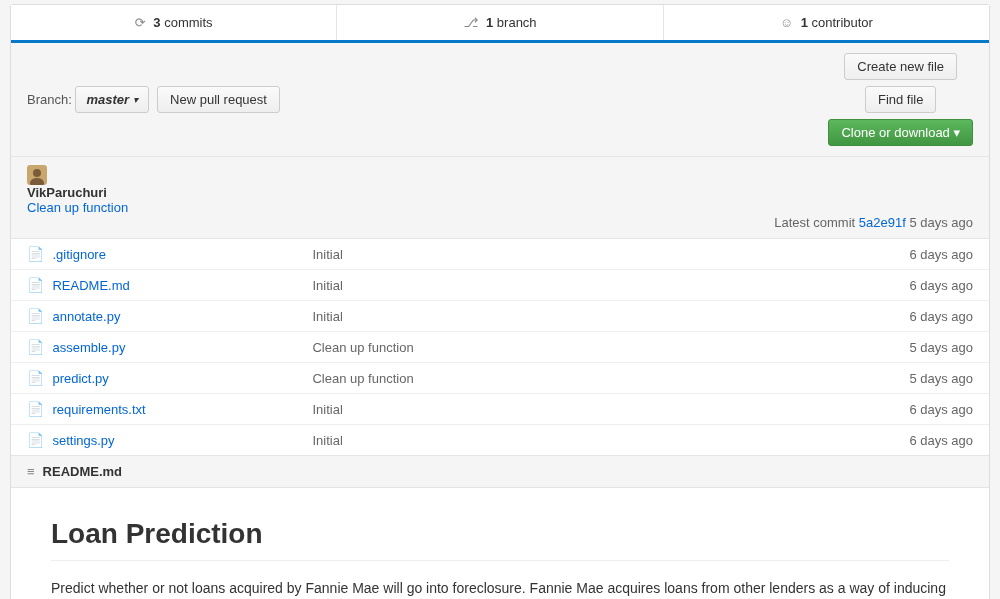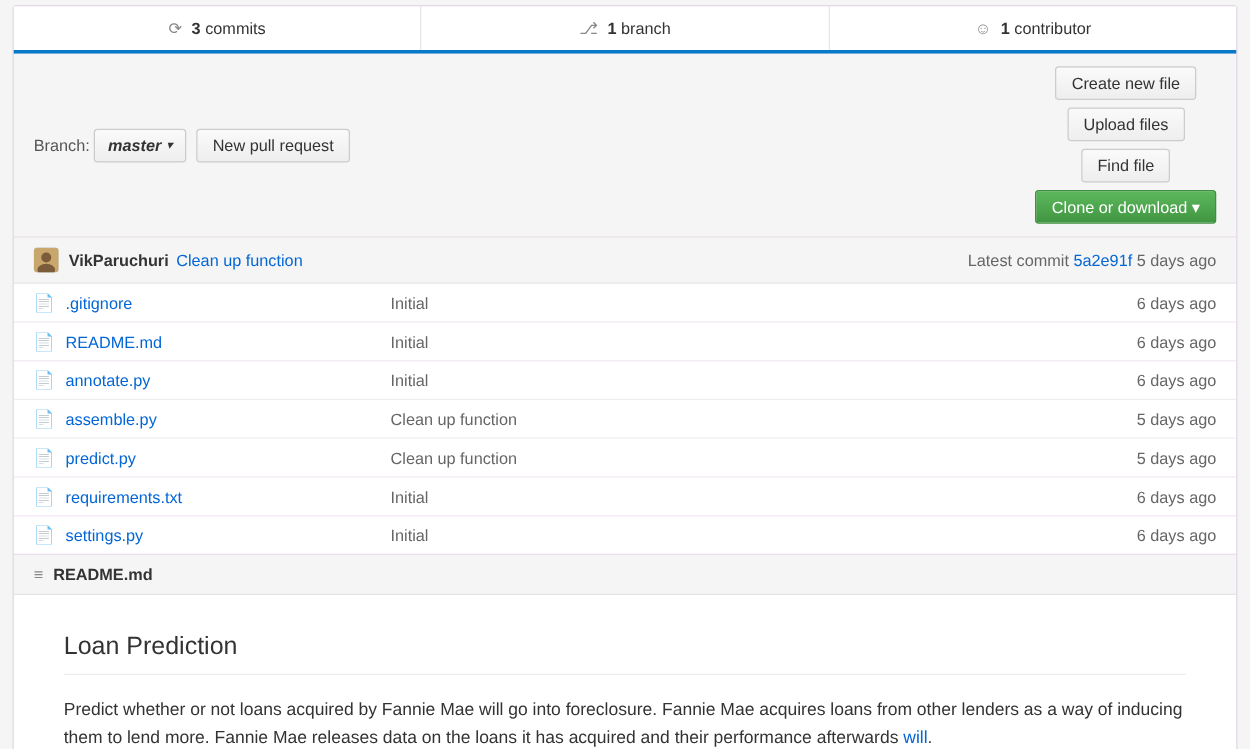--- a/index.html
+++ b/index.html
@@ -17,41 +17,41 @@
     .toolbar { display: flex; align-items: center; padding: 10px 16px; border-bottom: 1px solid #e5e5e5; background: #f5f5f5; gap: 8px; }
     .branch-selector { display: flex; align-items: center; gap: 0; }
     .branch-label { font-size: 13px; color: #555; text-align: center; }
     .branch-btn { border: 1px solid #ccc; background: linear-gradient(#fafafa, #eee); padding: 5px 10px; border-radius: 3px; font-size: 13px; cursor: pointer; color: #333; display: flex; align-items: center; gap: 4px; font-style: italic; }
     .btn { border: 1px solid #ccc; background: linear-gradient(#fafafa, #eee); padding: 5px 12px; border-radius: 3px; font-size: 13px; cursor: pointer; color: #333; white-space: nowrap; }
     .btn-green { background: linear-gradient(#5cb85c, #419641); color: #fff; border-color: #3e8f3e; }
     .toolbar-right { margin-left: auto; display: flex; gap: 6px; align-items: center; flex-direction: column; }
     .chevron { font-size: 10px; }
 
     
-    .commit-bar { display: flex; align-items: center; padding: 8px 16px; background: #f5f5f5; border-bottom: 1px solid #e5e5e5; }
+    .commit-bar { display: flex; padding: 8px 16px; background: #f5f5f5; border-bottom: 1px solid #e5e5e5; flex-direction: column; }
     .avatar { width: 20px; height: 20px; border-radius: 3px; background: #ccc; margin-right: 8px; overflow: hidden; }
     .commit-user { color: #333; font-weight: 600; font-size: 13px; margin-right: 6px; }
     .commit-msg { color: #0366d6; font-size: 13px; }
     .commit-right { margin-left: auto; font-size: 13px; color: #666; }
     .commit-sha { color: #0366d6; }
 
     
     .file-list { border-bottom: 1px solid #e5e5e5; }
     .file-row { display: flex; align-items: center; padding: 7px 16px; border-bottom: 1px solid #eee; background: #fff; }
     .file-row:last-child { border-bottom: none; }
     .file-icon { margin-right: 8px; color: #888; font-size: 14px; flex-shrink: 0; }
     .file-name { color: #0366d6; flex: 0 0 260px; font-size: 13px; }
     .file-msg { color: #666; flex: 1; font-size: 13px; }
     .file-time { color: #666; font-size: 13px; text-align: right; flex: 0 0 100px; }
 
     
     .readme-header { display: flex; align-items: center; padding: 8px 16px; background: #f5f5f5; border-bottom: 1px solid #e5e5e5; font-size: 13px; font-weight: 600; }
     .readme-header .readme-icon { margin-right: 8px; color: #888; }
     .readme-body { padding: 30px 40px; background: #fff; }
-    .readme-body h1 { font-size: 20px; font-weight: 400; color: #333; margin-bottom: 16px; border-bottom: 1px solid #eee; padding-bottom: 10px; }
+    .readme-body h1 { font-size: 28px; font-weight: 700; color: #333; margin-bottom: 16px; border-bottom: 1px solid #eee; padding-bottom: 10px; }
     .readme-body p { font-size: 14px; color: #333; line-height: 1.6; }
     .readme-body a { color: #0366d6; text-decoration: none; }
 
     .branch-name { font-weight: 600; }
   </style>
 </head>
 <body>
 
 <div class="container">
 
@@ -77,21 +77,20 @@
     <div class="branch-selector">
       <span class="branch-label">Branch:</span>&nbsp;
       <button class="branch-btn">
         <span class="branch-name">master</span>
         <span class="chevron">▾</span>
       </button>
     </div>
     <button class="btn">New pull request</button>
     <div class="toolbar-right">
       <button class="btn">Create new file</button>
-      <button class="btn">Upload files</button>
       <button class="btn">Find file</button>
       <button class="btn btn-green">
         <span>Clone or download</span>
         <span>▾</span>
       </button>
     </div>
   </div>
 
   <div class="commit-bar">
     <div class="avatar">

